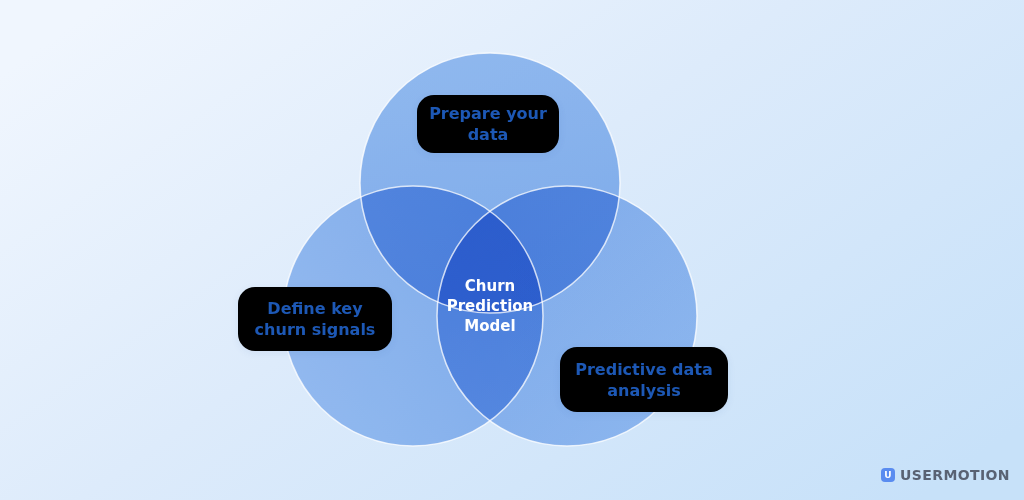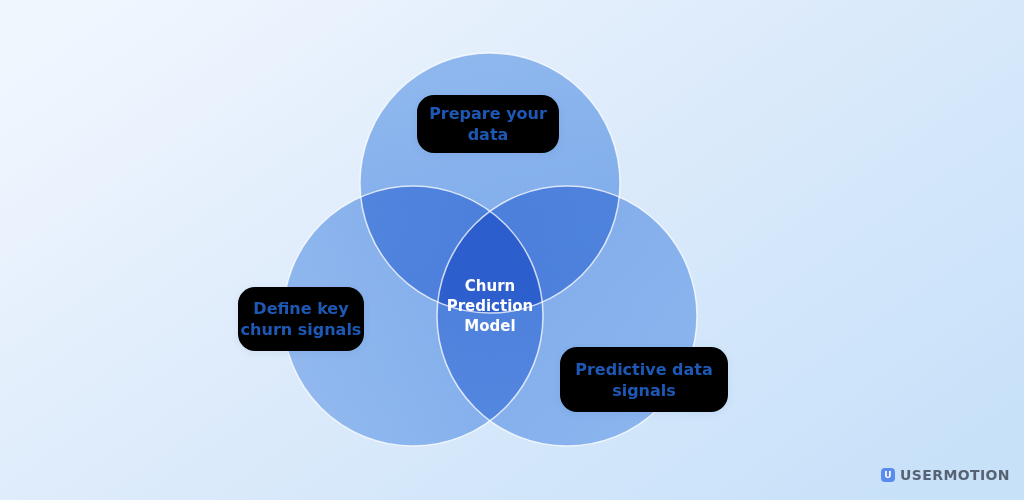--- a/index.html
+++ b/index.html
@@ -29,21 +29,21 @@
     justify-content: center;
     text-align: center;
     font-weight: 700;
     font-size: 16px;
     line-height: 21px;
     color: #1d58b5;
     white-space: pre-line;
     box-shadow: 0 2px 8px rgba(30, 70, 140, 0.07);
   }
   .chip-top   { left: 417px; top: 95px;  width: 142px; height: 58px; }
-  .chip-left  { left: 238px; top: 287px; width: 126px; height: 64px; }
+  .chip-left  { left: 238px; top: 287px; width: 154px; height: 64px; }
   .chip-right { left: 560px; top: 347px; width: 168px; height: 65px; }
   .center-label {
     position: absolute;
     left: 400px; top: 240px;
     width: 180px;
     text-align: center;
     font-weight: 700;
     font-size: 15px;
     line-height: 20px;
     color: #ffffff;
@@ -113,21 +113,21 @@
     <circle cx="567" cy="316" r="130" fill="none" stroke="#ffffff" stroke-opacity="0.75" stroke-width="1.5"></circle>
   </svg>
 
   <div class="chip chip-top">Prepare your
 data</div>
 
   <div class="chip chip-left">Define key
 churn signals</div>
 
   <div class="chip chip-right">Predictive data
-signals</div>
+analysis</div>
 
   <div class="center-label">Churn
 Prediction
 Model</div>
 
   <div class="brand">
     <span class="brand-icon">U</span>
     <span class="brand-text">USERMOTION</span>
   </div>
 

